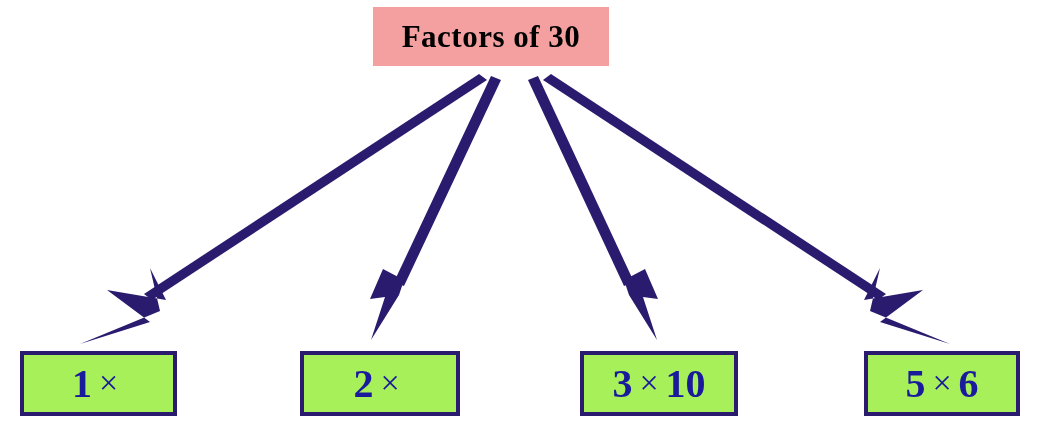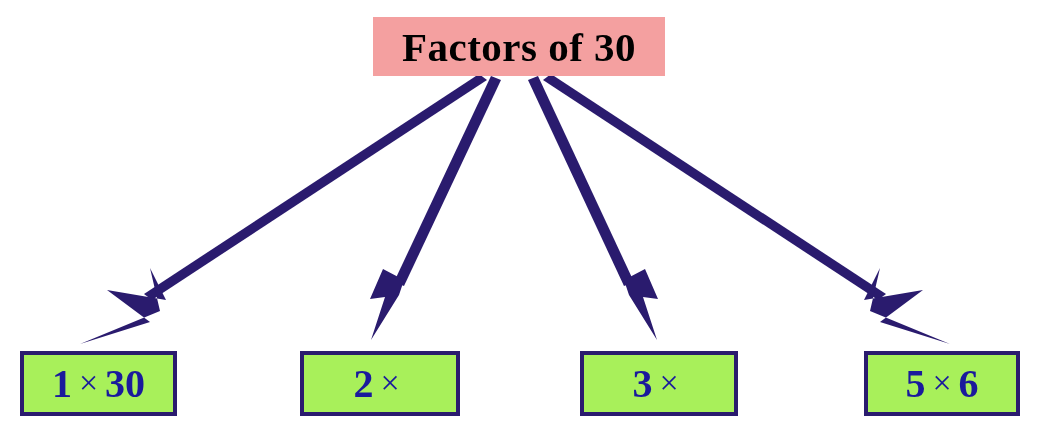--- a/index.html
+++ b/index.html
@@ -28,26 +28,26 @@
   .node-box {
     position: absolute;
     box-sizing: border-box;
     display: flex;
     align-items: center;
     justify-content: center;
     white-space: nowrap;
   }
   #title-box {
     left: 373px;
-    top: 17px;
-    width: 292px;
+    top: 7px;
+    width: 236px;
     height: 59px;
     background: #f4a0a0;
     color: #000000;
-    font-size: 41px;
+    font-size: 31px;
     font-weight: bold;
     letter-spacing: 0.5px;
   }
   .factor-box {
     top: 351px;
     height: 65px;
     background: #a8f05a;
     border: 4px solid #2a1b6e;
     color: #1a1a9c;
     font-size: 40px;
@@ -91,31 +91,31 @@
       <path d="M 543,80 L 878,300 L 886,294 L 551,74 Z" fill="#2a1b6e"></path>
       <path d="M 870,311 L 950,344 L 880,322 L 923,290 L 864,300 L 880,268 Z" fill="#2a1b6e"></path>
     </g>
   </svg>
 
   <div class="node-box" id="title-box">Factors of 30</div>
 
   <div class="node-box factor-box" id="factor-box-0">
     <span>1</span>
     <span class="times">×</span>
-    <span>30</span>
   </div>
 
   <div class="node-box factor-box" id="factor-box-1">
     <span>2</span>
     <span class="times">×</span>
   </div>
 
   <div class="node-box factor-box" id="factor-box-2">
     <span>3</span>
     <span class="times">×</span>
+    <span>10</span>
   </div>
 
   <div class="node-box factor-box" id="factor-box-3">
     <span>5</span>
     <span class="times">×</span>
     <span>6</span>
   </div>
 
 </div>
 

